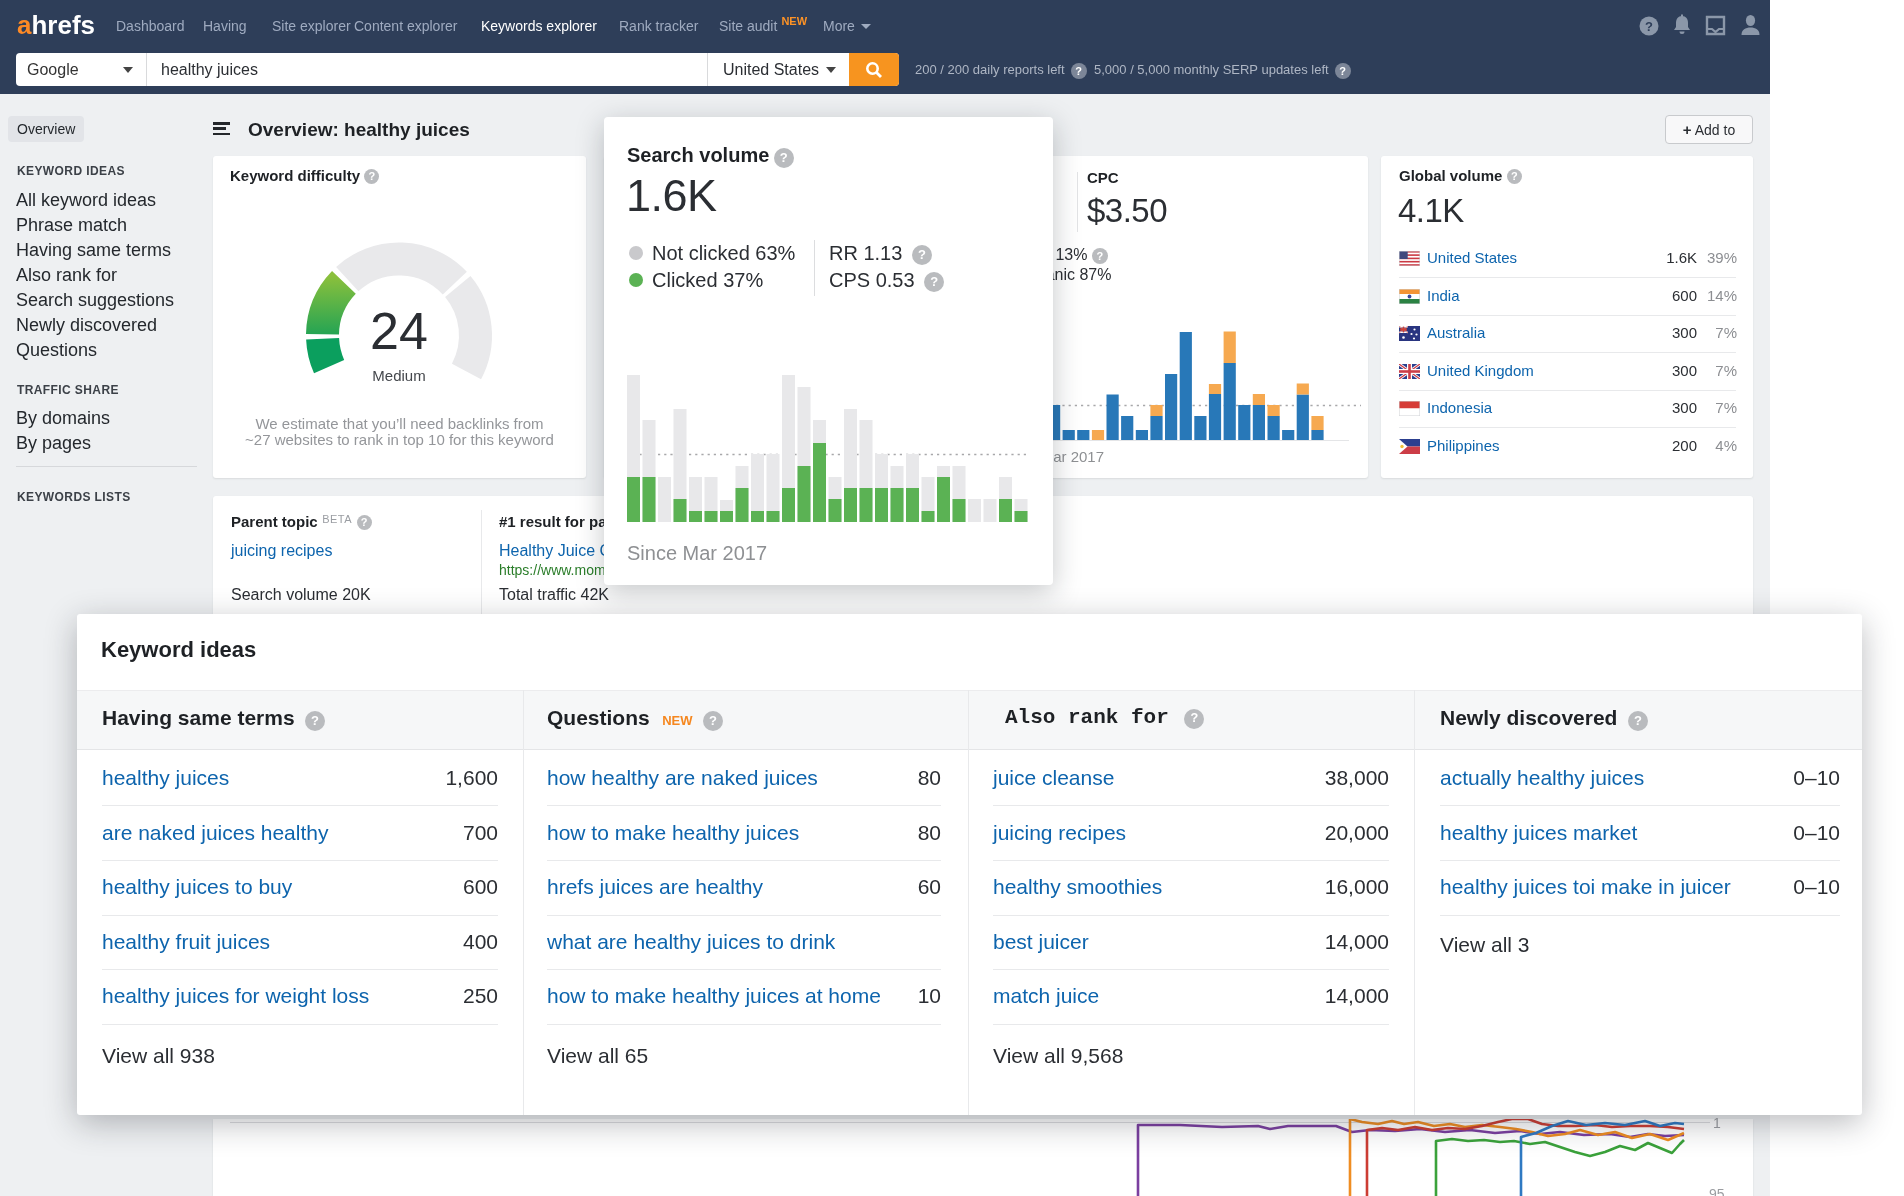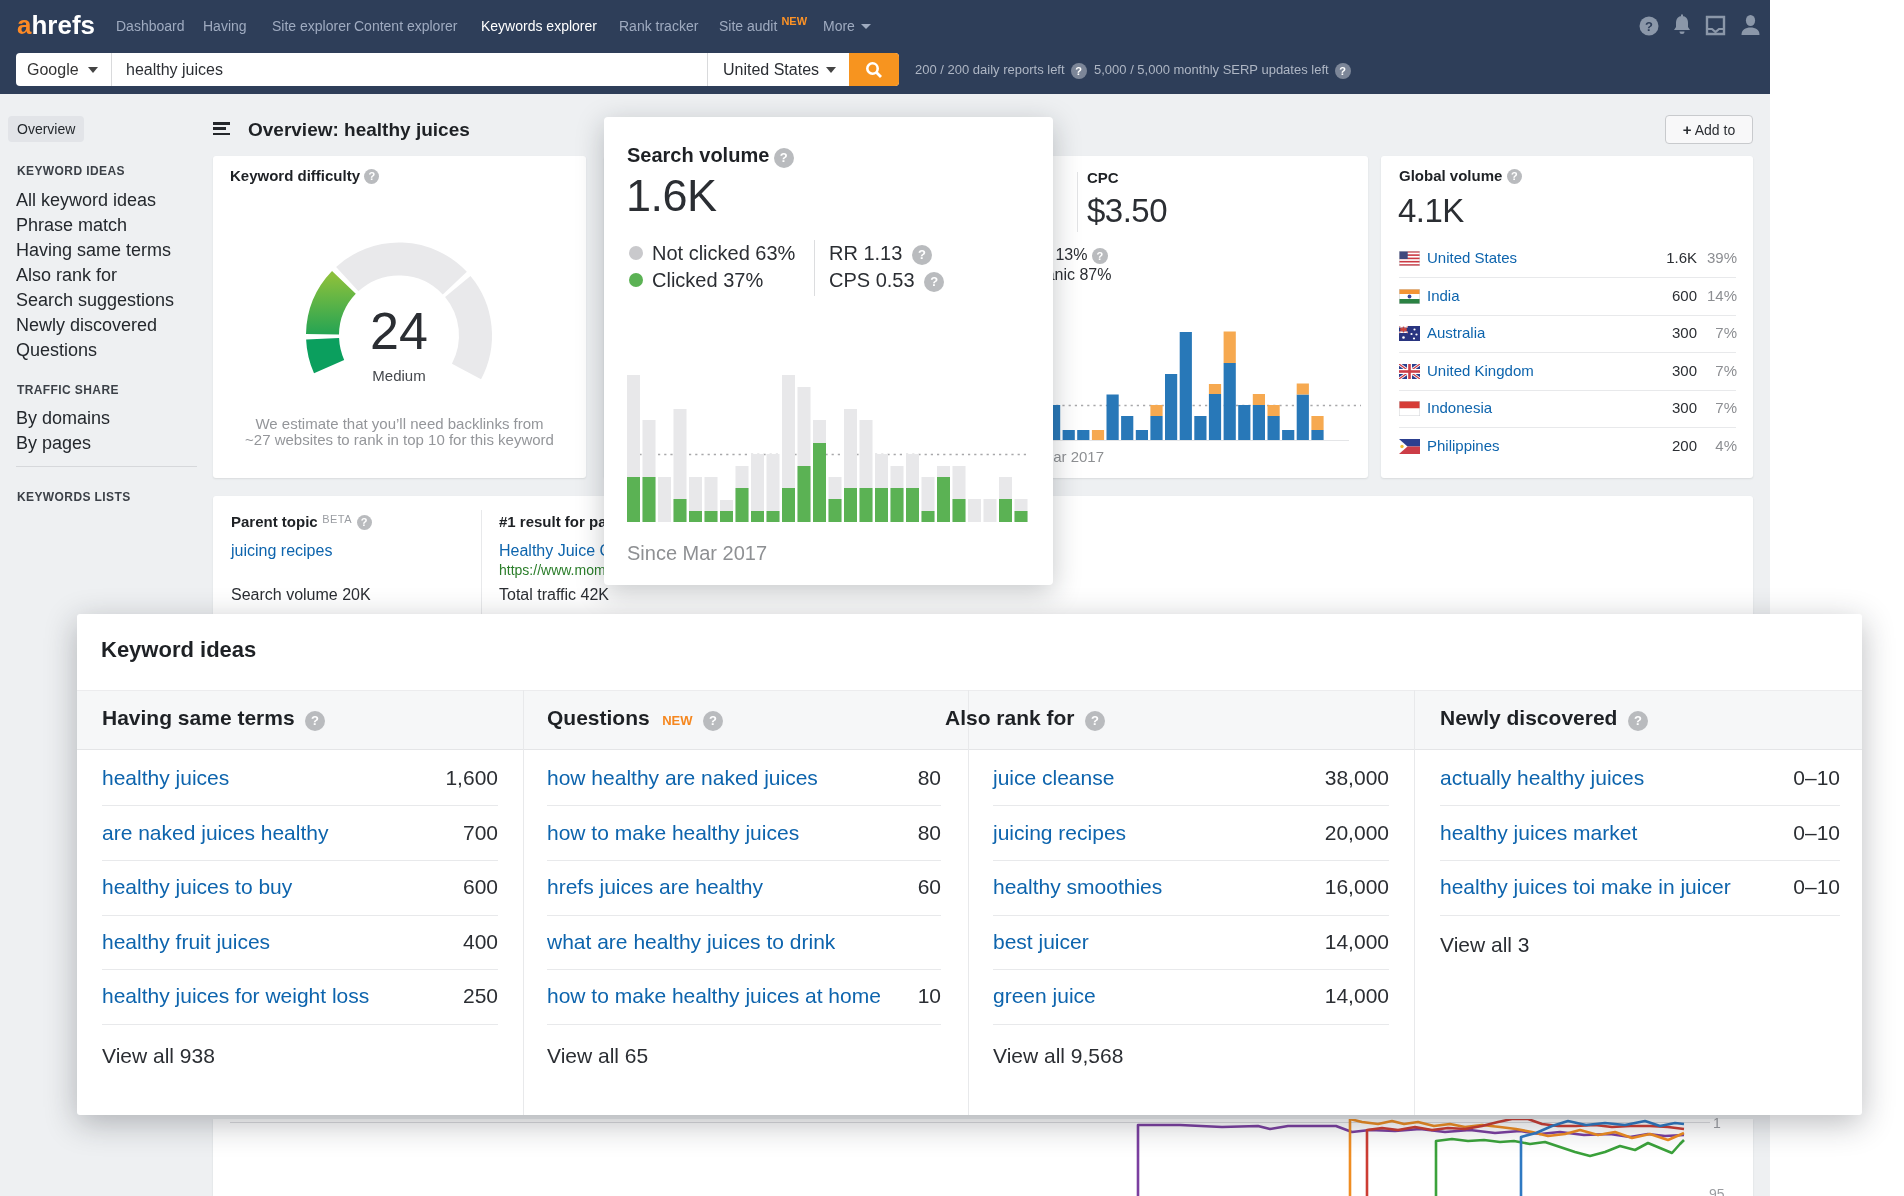--- a/index.html
+++ b/index.html
@@ -12,21 +12,21 @@
 .glink { color:#2a7d29; }
 
 .nav { position:absolute; left:0; top:0; width:1770px; height:94px; background:#2e3e59; }
 .nav .logo { position:absolute; left:17px; top:10px; font-size:26px; font-weight:bold; color:#fff; letter-spacing:0px; }
 .nav .logo .a { color:#fe8a25; }
 .navlink { position:absolute; top:18px; font-size:14px; color:#9fabc0; white-space:nowrap; }
 .navlink.active { color:#fff; }
 .newtag { color:#fe9326; font-size:11px; font-weight:bold; position:relative; top:-6px; margin-left:4px; }
 .caret { display:inline-block; width:0; height:0; border-left:5px solid transparent; border-right:5px solid transparent; border-top:5px solid #9fabc0; margin-left:6px; position:relative; top:-2px; }
 .sbar { position:absolute; left:16px; top:53px; width:883px; height:33px; background:#fff; border-radius:4px; display:flex; align-items:center; }
-.sbar .gsel { width:96px; height:100%; display:flex; align-items:center; padding-left:11px; border-right:1px solid #d9dadc; font-size:16px; color:#333; position:relative; }
+.sbar .gsel { width:131px; height:100%; display:flex; align-items:center; padding-left:11px; border-right:1px solid #d9dadc; font-size:16px; color:#333; position:relative; }
 .gsel .dcaret, .ussel .dcaret { position:absolute; right:13px; top:14px; width:0; height:0; border-left:5px solid transparent; border-right:5px solid transparent; border-top:6px solid #444; }
 .sbar .q { flex:1; padding-left:14px; font-size:16px; color:#2b2e33; }
 .sbar .ussel { width:142px; height:100%; display:flex; align-items:center; padding-left:15px; border-left:1px solid #d9dadc; font-size:16px; color:#2b2e33; position:relative; }
 .sbar .sbtn { width:50px; height:33px; background:#f7941f; border-radius:0 4px 4px 0; position:relative; }
 .quota { position:absolute; top:62px; font-size:13px; color:#aeb6c4; white-space:nowrap; }
 .quota .qi { background:#7c8698; width:16px; height:16px; line-height:16px; font-size:11px; margin-left:6px; }
 
 .side { position:absolute; font-size:18px; color:#24282d; white-space:nowrap; }
 .sidehead { position:absolute; font-size:12px; font-weight:bold; color:#3c4148; letter-spacing:0.4px; white-space:nowrap; }
 .ovchip { position:absolute; left:8px; top:116px; width:76px; height:26px; background:#e2e4e8; border-radius:4px; font-size:14px; color:#24282d; line-height:26px; padding-left:9px; }
@@ -346,21 +346,21 @@
   </div>
 
   <div class="abs" style="left:77px;top:614px;width:1785px;height:501px;background:#fff;border-radius:3px;box-shadow:0 8px 32px rgba(25,30,40,.3);">
     <div class="abs" style="left:24px;top:23px;font-size:22px;font-weight:bold;color:#1e2125;">Keyword ideas</div>
     <div class="abs" style="left:0;top:76px;width:1785px;height:60px;background:#f6f7f8;border-top:1px solid #ececee;border-bottom:1px solid #e4e5e7;"></div>
     <div class="abs" style="left:446px;top:76px;width:1px;height:425px;background:#e8e9eb;"></div>
     <div class="abs" style="left:891px;top:76px;width:1px;height:425px;background:#e8e9eb;"></div>
     <div class="abs" style="left:1337px;top:76px;width:1px;height:425px;background:#e8e9eb;"></div>
     <div class="abs" style="left:25px;top:92px;"><span style="font-size:21px;font-weight:bold;color:#1e2125;">Having same terms</span> <span class="qi" style="width:20px;height:20px;line-height:20px;font-size:13px;margin-left:6px;">?</span></div>
     <div class="abs" style="left:470px;top:92px;"><span style="font-size:21px;font-weight:bold;color:#1e2125;">Questions</span> <span style="font-size:13px;font-weight:bold;color:#f5871f;margin-left:8px;">NEW</span> <span class="qi" style="width:20px;height:20px;line-height:20px;font-size:13px;margin-left:6px;">?</span></div>
-    <div class="abs" style="left:868px;top:92px;"><span style="font-size:21px;font-weight:bold;color:#1e2125;">Also rank for</span> <span class="qi" style="width:20px;height:20px;line-height:20px;font-size:13px;margin-left:6px;">?</span></div>
+    <div class="abs" style="left:928px;top:92px;font-family:Liberation Mono, monospace;"><span style="font-size:21px;font-weight:bold;color:#1e2125;">Also rank for</span> <span class="qi" style="width:20px;height:20px;line-height:20px;font-size:13px;margin-left:6px;">?</span></div>
     <div class="abs" style="left:1363px;top:92px;"><span style="font-size:21px;font-weight:bold;color:#1e2125;">Newly discovered</span> <span class="qi" style="width:20px;height:20px;line-height:20px;font-size:13px;margin-left:6px;">?</span></div>
     <div class="abs link" style="left:25px;top:152px;font-size:21px;white-space:nowrap;">healthy juices</div>
     <div class="abs" style="left:25px;top:152px;width:396px;text-align:right;font-size:21px;color:#2b2e33;">1,600</div>
     <div class="abs link" style="left:25px;top:206.5px;font-size:21px;white-space:nowrap;">are naked juices healthy</div>
     <div class="abs" style="left:25px;top:206.5px;width:396px;text-align:right;font-size:21px;color:#2b2e33;">700</div>
     <div class="abs link" style="left:25px;top:261px;font-size:21px;white-space:nowrap;">healthy juices to buy</div>
     <div class="abs" style="left:25px;top:261px;width:396px;text-align:right;font-size:21px;color:#2b2e33;">600</div>
     <div class="abs link" style="left:25px;top:315.5px;font-size:21px;white-space:nowrap;">healthy fruit juices</div>
     <div class="abs" style="left:25px;top:315.5px;width:396px;text-align:right;font-size:21px;color:#2b2e33;">400</div>
     <div class="abs link" style="left:25px;top:370px;font-size:21px;white-space:nowrap;">healthy juices for weight loss</div>
@@ -387,21 +387,21 @@
     <div class="abs" style="left:470px;top:410px;width:394px;height:1px;background:#e8e9eb;"></div>
     <div class="abs" style="left:470px;top:430px;font-size:21px;color:#2b2e33;">View all 65</div>
     <div class="abs link" style="left:916px;top:152px;font-size:21px;white-space:nowrap;">juice cleanse</div>
     <div class="abs" style="left:916px;top:152px;width:396px;text-align:right;font-size:21px;color:#2b2e33;">38,000</div>
     <div class="abs link" style="left:916px;top:206.5px;font-size:21px;white-space:nowrap;">juicing recipes</div>
     <div class="abs" style="left:916px;top:206.5px;width:396px;text-align:right;font-size:21px;color:#2b2e33;">20,000</div>
     <div class="abs link" style="left:916px;top:261px;font-size:21px;white-space:nowrap;">healthy smoothies</div>
     <div class="abs" style="left:916px;top:261px;width:396px;text-align:right;font-size:21px;color:#2b2e33;">16,000</div>
     <div class="abs link" style="left:916px;top:315.5px;font-size:21px;white-space:nowrap;">best juicer</div>
     <div class="abs" style="left:916px;top:315.5px;width:396px;text-align:right;font-size:21px;color:#2b2e33;">14,000</div>
-    <div class="abs link" style="left:916px;top:370px;font-size:21px;white-space:nowrap;">green juice</div>
+    <div class="abs link" style="left:916px;top:370px;font-size:21px;white-space:nowrap;">match juice</div>
     <div class="abs" style="left:916px;top:370px;width:396px;text-align:right;font-size:21px;color:#2b2e33;">14,000</div>
     <div class="abs" style="left:916px;top:191px;width:396px;height:1px;background:#e8e9eb;"></div>
     <div class="abs" style="left:916px;top:246px;width:396px;height:1px;background:#e8e9eb;"></div>
     <div class="abs" style="left:916px;top:301px;width:396px;height:1px;background:#e8e9eb;"></div>
     <div class="abs" style="left:916px;top:355px;width:396px;height:1px;background:#e8e9eb;"></div>
     <div class="abs" style="left:916px;top:410px;width:396px;height:1px;background:#e8e9eb;"></div>
     <div class="abs" style="left:916px;top:430px;font-size:21px;color:#2b2e33;">View all 9,568</div>
     <div class="abs link" style="left:1363px;top:152px;font-size:21px;white-space:nowrap;">actually healthy juices</div>
     <div class="abs" style="left:1363px;top:152px;width:400px;text-align:right;font-size:21px;color:#2b2e33;">0–10</div>
     <div class="abs link" style="left:1363px;top:206.5px;font-size:21px;white-space:nowrap;">healthy juices market</div>

